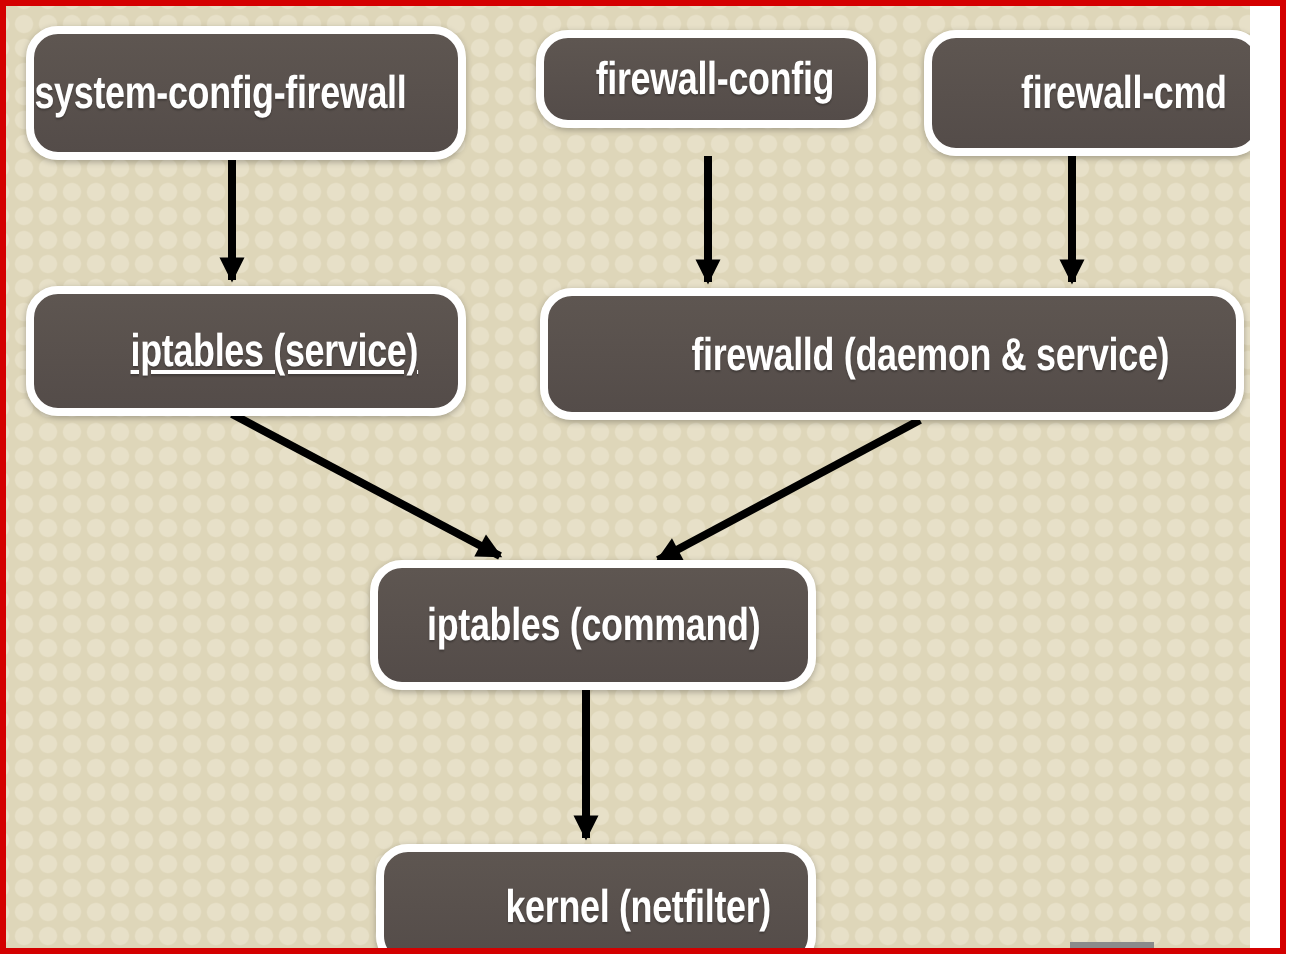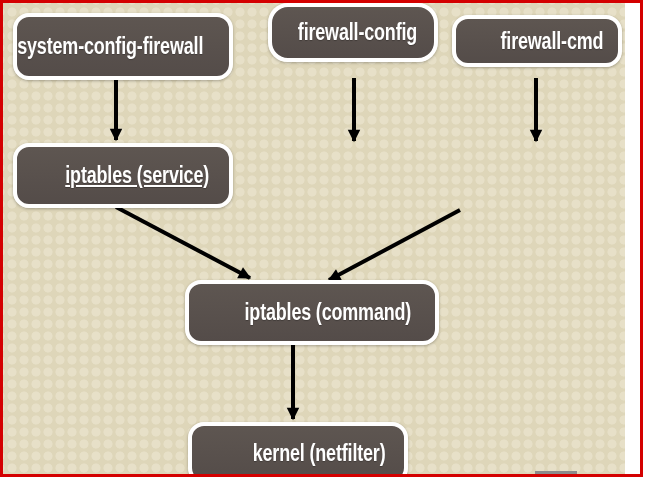--- a/index.html
+++ b/index.html
@@ -34,25 +34,25 @@
   }
   .node > span {
     display:inline-block;
     transform:scaleX(0.78);
     transform-origin:center;
     white-space:nowrap;
     letter-spacing:-0.2px;
     text-shadow:0 1px 1px rgba(0,0,0,0.25);
   }
   #node-a { left:10px;  top:10px;  width:220px; height:67px; }
-  #node-b { left:265px; top:0;  width:170px; height:59px;border-radius:20px; }
-  #node-c { left:449px; top:12px;  width:170px; height:52px; }
+  #node-b { left:265px; top:12px;  width:170px; height:49px; }
+  #node-c { left:459px; top:12px;  width:170px; height:63px; }
   #node-d { left:10px;  top:140px; width:220px; height:65px;text-decoration:underline; }
   #node-e { left:267px; top:141px; width:352px; height:66px; }
-  #node-f { left:182px; top:277px; width:254px; height:65px; }
+  #node-f { left:182px; top:277px; width:223px; height:65px; }
   #node-g { left:185px; top:419px; width:220px; height:62px; }
 
   #arrows { position:absolute; left:0; top:0; }
 
   
   #red-frame {
     position:absolute; left:0; top:0;
     width:643px; height:477px;
     box-sizing:border-box;
     border:3px solid #d40000;
@@ -93,20 +93,23 @@
     </div>
     <div class="node" id="node-b">
       <span>firewall-config</span>
     </div>
     <div class="node" id="node-c">
       <span>firewall-cmd</span>
     </div>
     <div class="node" id="node-d">
       <span>iptables (service)</span>
     </div>
+    <div class="node" id="node-e">
+      <span>firewalld (daemon &amp; service)</span>
+    </div>
     <div class="node" id="node-f">
       <span>iptables (command)</span>
     </div>
     <div class="node" id="node-g">
       <span>kernel (netfilter)</span>
     </div>
 
   </div>
 
   <div id="gray-bar"></div>

